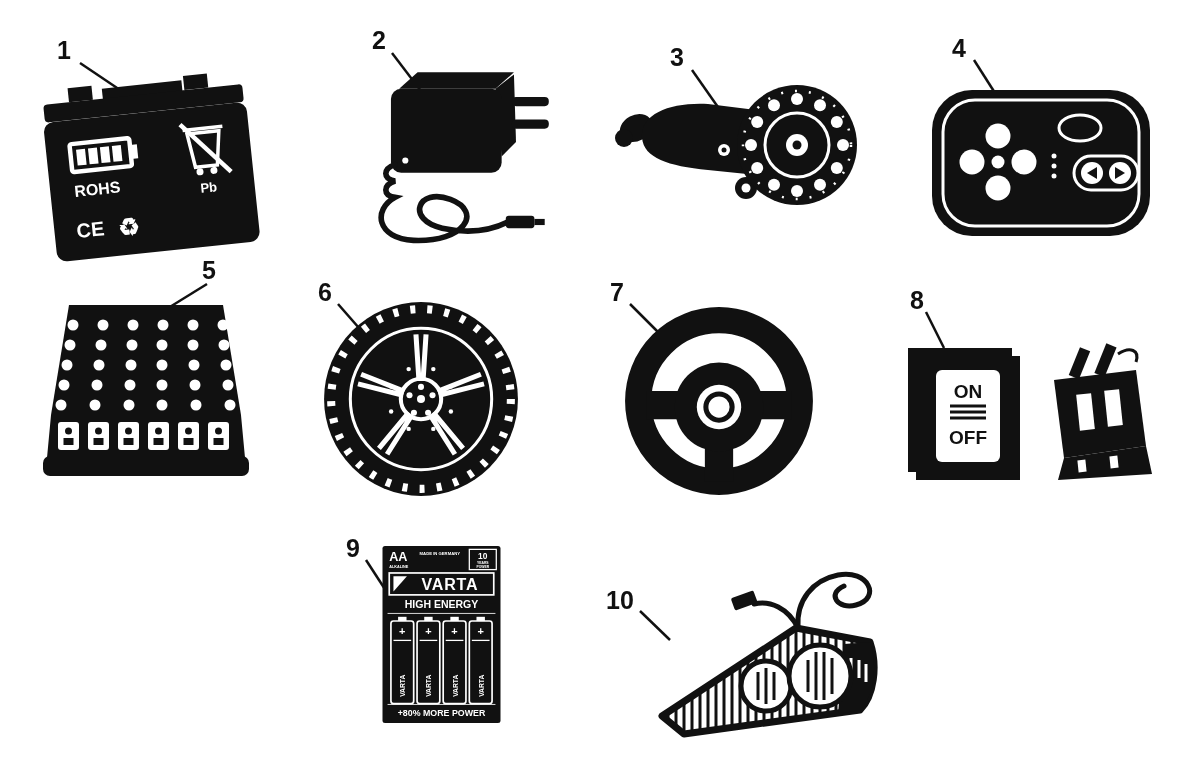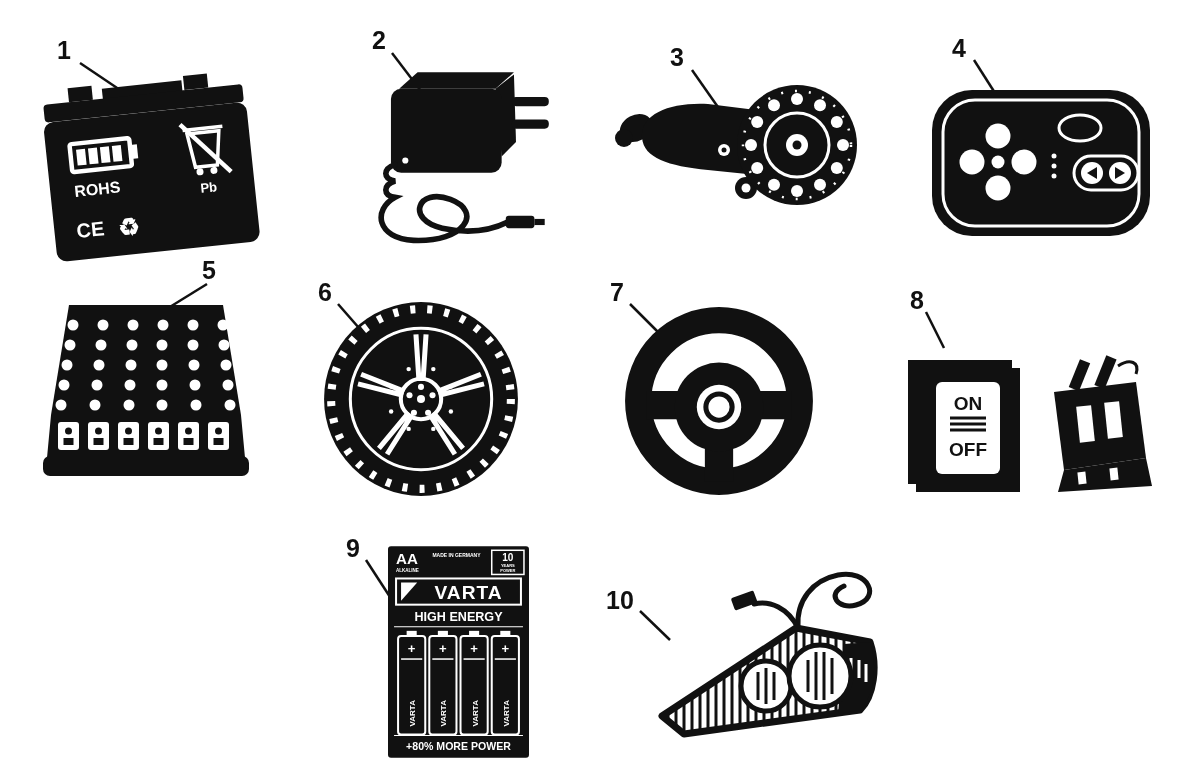--- a/index.html
+++ b/index.html
@@ -262,21 +262,21 @@
         <line x1="28" y1="102" x2="78" y2="102"></line>
         <line x1="172" y1="102" x2="122" y2="102"></line>
         <line x1="100" y1="178" x2="100" y2="122"></line>
       </g>
       <circle cx="100" cy="104" r="44" fill="#111"></circle>
       <circle cx="100" cy="104" r="22" fill="#fff"></circle>
       <circle cx="100" cy="104" r="13" fill="none" stroke="#111" stroke-width="5"></circle>
     </svg>
   </div>
 
-  <div class="part" style="left:898px;top:352px;width:258px;height:162px;text-align:center;">
+  <div class="part" style="left:898px;top:340px;width:258px;height:162px;text-align:center;">
     <svg viewBox="0 0 258 162">
       <g>
         <rect x="10" y="8" width="104" height="124" fill="#111"></rect>
         <rect x="18" y="16" width="104" height="124" fill="#111"></rect>
         <rect x="38" y="30" width="64" height="92" rx="6" fill="#fff"></rect>
         <text x="70" y="58" font-size="19" fill="#111" text-anchor="middle">ON</text>
         <g stroke="#111" stroke-width="3">
           <line x1="52" y1="66" x2="88" y2="66"></line>
             <line x1="52" y1="72" x2="88" y2="72"></line>
             <line x1="52" y1="78" x2="88" y2="78"></line>
@@ -290,21 +290,21 @@
         <path d="M6,34 L88,24 L98,100 L16,112 Z" fill="#111"></path>
         <rect x="30" y="48" width="15" height="36" fill="#fff" transform="rotate(-6 37 66)"></rect>
         <rect x="58" y="44" width="15" height="36" fill="#fff" transform="rotate(-6 65 62)"></rect>
         <path d="M16,112 L98,100 L104,128 L10,134 Z" fill="#111"></path>
         <rect x="30" y="114" width="8" height="12" fill="#fff" transform="rotate(-6 34 120)"></rect>
         <rect x="62" y="110" width="8" height="12" fill="#fff" transform="rotate(-6 66 116)"></rect>
       </g>
     </svg>
   </div>
 
-  <div class="part" style="left:388px;top:546px;width:141px;height:212px;">
+  <div class="part" style="left:371px;top:546px;width:141px;height:177px;">
     <svg viewBox="0 0 140 210">
       <rect x="0" y="0" width="140" height="210" rx="3" fill="#111"></rect>
       <text x="8" y="18" font-size="15" fill="#fff">AA</text>
       <text x="8" y="26" font-size="4.5" fill="#fff">ALKALINE</text>
       <text x="68" y="11" font-size="5" fill="#fff" text-anchor="middle">MADE IN GERMANY</text>
       <g>
         <rect x="103" y="4" width="32" height="24" fill="none" stroke="#fff" stroke-width="1.5"></rect>
         <text x="119" y="15" font-size="10" fill="#fff" text-anchor="middle">10</text>
         <text x="119" y="21" font-size="4" fill="#fff" text-anchor="middle">YEARS</text>
         <text x="119" y="26" font-size="4" fill="#fff" text-anchor="middle">POWER</text>

